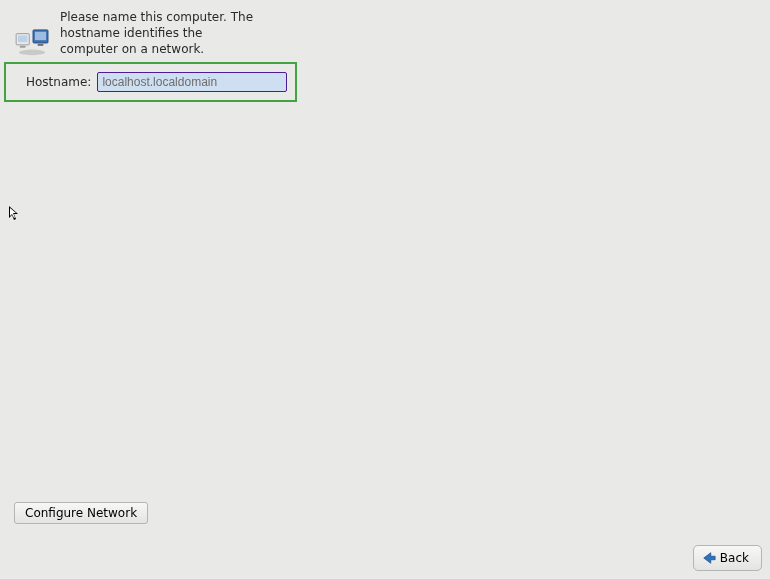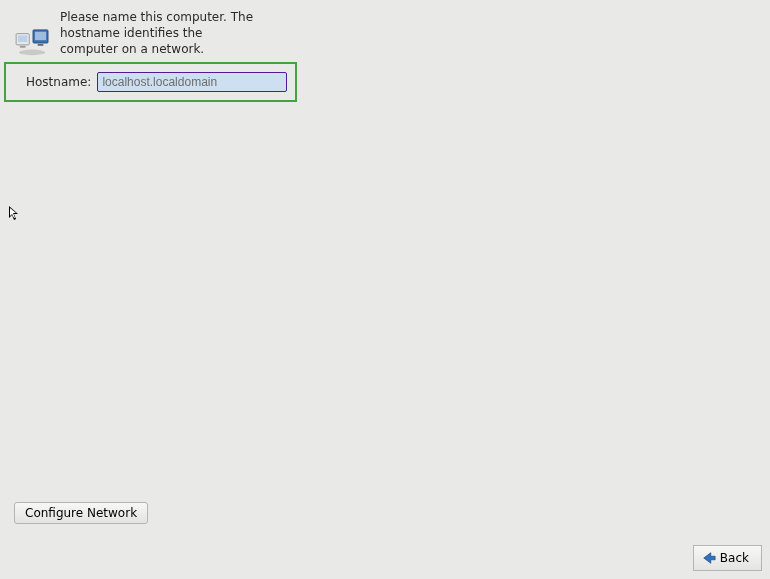--- a/index.html
+++ b/index.html
@@ -6,21 +6,21 @@
     body { width: 770px; height: 579px; background: #e9e9e7; font-family: "DejaVu Sans", Arial, sans-serif; font-size: 12px; color: #2a2a2a; position: relative; overflow: hidden; }
     .top-area { display: flex; align-items: flex-end; padding: 8px 12px 4px 14px; gap: 8px; }
     .net-icon { width: 38px; height: 30px; flex: 0 0 38px; position: relative; }
     .intro-text { max-width: 200px; line-height: 1.35; padding-top: 1px; }
     .host-row-wrap { border: 2px solid #42a342; padding: 8px 8px 8px 4px; display: inline-flex; align-items: center; margin: 0 0 0 4px; }
     .host-label { margin-right: 6px; margin-left: 16px; }
     .host-input { width: 190px; height: 20px; border: 1px solid #4c1d95; border-radius: 2px; padding: 0 4px; font-family: Liberation Sans, sans-serif; font-size: 12px; color: #6d6d6d; background: #fafaf9; }
     .host-input.selected { background: #cddff0; }
     .config-btn { position: absolute; left: 14px; top: 502px; height: 22px; padding: 0 10px; border: 1px solid #b5b5b3; border-radius: 3px; background: linear-gradient(#f7f7f5,#e4e4e2); font-family: inherit; font-size: 12px; cursor: pointer; }
     .footer { position: absolute; right: 8px; bottom: 8px; display: flex; gap: 6px; align-items: center; }
-    .nav-btn { height: 26px; padding: 0 12px 0 8px; border: 1px solid #b5b5b3; border-radius: 0; background: linear-gradient(#f7f7f5,#e4e4e2); font-family: inherit; font-size: 12px; cursor: pointer; display: inline-flex; align-items: center; gap: 4px; }
+    .nav-btn { height: 26px; padding: 0 12px 0 8px; border: 1px solid #b5b5b3; border-radius: 5px; background: linear-gradient(#f7f7f5,#e4e4e2); font-family: inherit; font-size: 12px; cursor: pointer; display: inline-flex; align-items: center; gap: 4px; }
     .next-wrap { border: 2px solid #42a342; padding: 2px; border-radius: 2px; }
     .arrow-svg { width: 14px; height: 14px; display: block; }
     .cursor { position: absolute; left: 9px; top: 206px; width: 12px; height: 16px; pointer-events: none; }
   </style>
 </head>
 <body>
 
 
 
 <div class="top-area">

